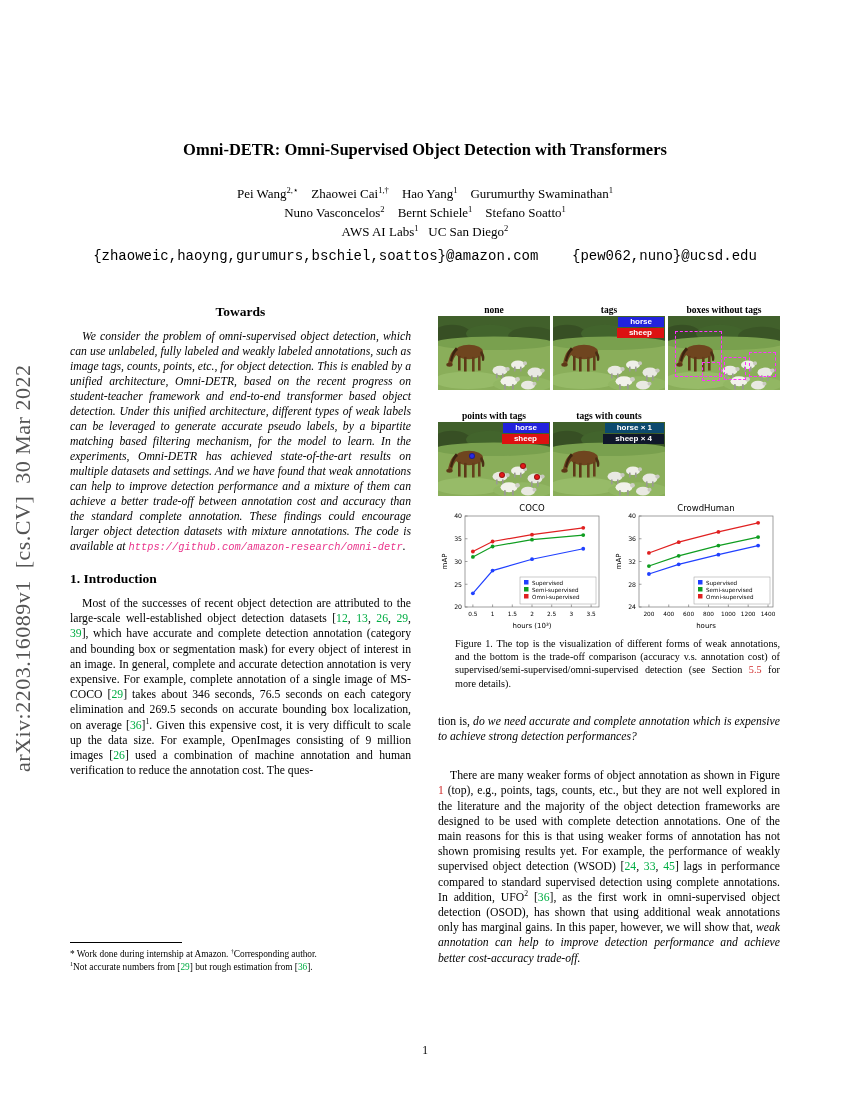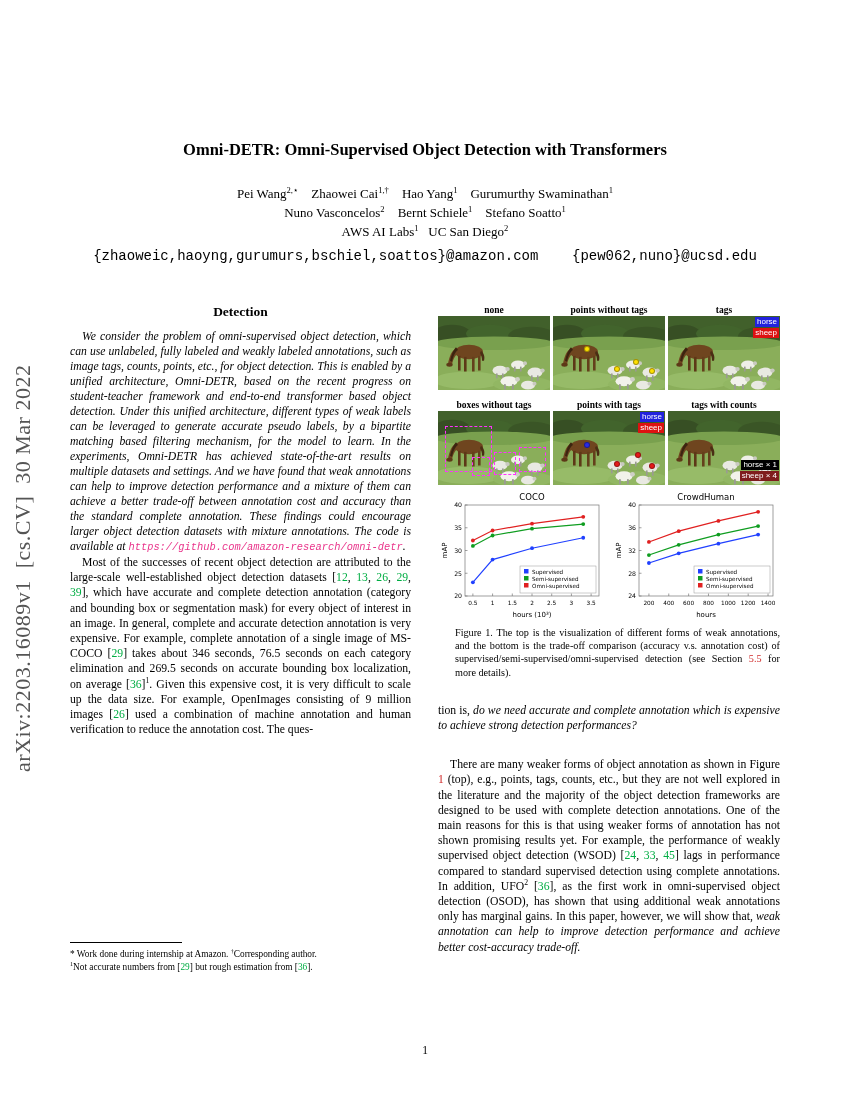--- a/index.html
+++ b/index.html
@@ -18,28 +18,28 @@
   .col-right{left:438px;width:342px;}
   .abs-heading{text-align:center;font-weight:bold;font-size:13.5px;margin-bottom:9px;}
   .abstract{font-style:italic;font-size:11.7px;line-height:15px;text-indent:12px;}
   .sec-heading{font-weight:bold;font-size:13.5px;margin:16px 0 9px;text-align:left;}
   .body{font-size:11.7px;line-height:15.2px;}
   .indent{text-indent:12px;}
   .cite{color:#00ad43;}
   .ref{color:#d02b2b;}
   .i{font-style:italic;}
   .url{color:#e9338a;font-family:"Liberation Mono",monospace;font-size:10.4px;font-style:italic;}
-  .panels{display:grid;grid-template-columns:repeat(3,112px);gap:9px 3px;}
+  .panels{display:grid;grid-template-columns:repeat(3,112px);gap:20px 3px;}
   .panel-label{font-size:9.5px;font-weight:bold;text-align:center;height:12px;line-height:12px;white-space:nowrap;}
   .photo{position:relative;width:112px;height:74px;overflow:hidden;background:#86ab57;}
   .photo > svg{display:block;width:112px;height:74px;}
   .obox{position:absolute;border:1px dashed #ff30ff;}
   .opoint{position:absolute;width:6px;height:6px;border-radius:50%;border:1px solid rgba(0,0,0,.35);}
   .otags{position:absolute;top:1px;right:1px;display:flex;flex-direction:column;gap:1px;align-items:flex-end;}
-  .otags span{font-family:"Liberation Sans",sans-serif;font-size:8px;font-weight:normal;line-height:10px;padding:0 2px;white-space:nowrap;}
+  .otags span{font-family:"Liberation Sans",sans-serif;font-size:8px;font-weight:bold;line-height:10px;padding:0 12px;white-space:nowrap;}
   .charts{display:flex;gap:6px;margin-top:4px;}
   .charts svg{font-family:"DejaVu Sans",sans-serif;background:#fff;}
   .caption{font-size:10.2px;line-height:13.2px;margin-top:7px;margin-left:17px;}
   .col-right .body{margin-top:24px;}
   .footnotes{position:absolute;left:70px;top:942px;width:341px;text-align:left;}
   .fnrule{width:112px;border-top:1px solid #000;margin-bottom:5px;}
   .fn{font-size:9.3px;line-height:12.5px;}
   .pageno{position:absolute;top:1044px;left:0;width:100%;text-align:center;font-size:11.5px;}
 </style>
 </head>
@@ -52,46 +52,35 @@
   <h1 class="title">Omni-DETR: Omni-Supervised Object Detection with Transformers</h1>
 
   <div class="authors">
     <div class="author-line">Pei Wang<sup>2,⋆</sup>    Zhaowei Cai<sup>1,†</sup>    Hao Yang<sup>1</sup>    Gurumurthy Swaminathan<sup>1</sup></div>
     <div class="author-line">Nuno Vasconcelos<sup>2</sup>    Bernt Schiele<sup>1</sup>    Stefano Soatto<sup>1</sup></div>
     <div class="author-line">AWS AI Labs<sup>1</sup>   UC San Diego<sup>2</sup></div>
     <div class="emails">{zhaoweic,haoyng,gurumurs,bschiel,soattos}@amazon.com    {pew062,nuno}@ucsd.edu</div>
   </div>
 
   <div class="col col-left">
-    <div class="abs-heading">Detection</div>
+    <div class="abs-heading">Towards</div>
     <p class="abstract">We consider the problem of omni-supervised object detection, which can use unlabeled, fully labeled and weakly labeled annotations, such as image tags, counts, points, etc., for object detection. This is enabled by a unified architecture, Omni-DETR, based on the recent progress on student-teacher framework and end-to-end transformer based object detection. Under this unified architecture, different types of weak labels can be leveraged to generate accurate pseudo labels, by a bipartite matching based filtering mechanism, for the model to learn. In the experiments, Omni-DETR has achieved state-of-the-art results on multiple datasets and settings. And we have found that weak annotations can help to improve detection performance and a mixture of them can achieve a better trade-off between annotation cost and accuracy than the standard complete annotation. These findings could encourage larger object detection datasets with mixture annotations. The code is available at <span class="url">https://github.com/amazon-research/omni-detr</span>.</p>
+    <div class="sec-heading">1. Introduction</div>
     <p class="body indent">Most of the successes of recent object detection are attributed to the large-scale well-established object detection datasets [<span class="cite">12</span>, <span class="cite">13</span>, <span class="cite">26</span>, <span class="cite">29</span>, <span class="cite">39</span>], which have accurate and complete detection annotation (category and bounding box or segmentation mask) for every object of interest in an image. In general, complete and accurate detection annotation is very expensive. For example, complete annotation of a single image of MS-COCO [<span class="cite">29</span>] takes about 346 seconds, 76.5 seconds on each category elimination and 269.5 seconds on accurate bounding box localization, on average [<span class="cite">36</span>]<sup>1</sup>. Given this expensive cost, it is very difficult to scale up the data size. For example, OpenImages consisting of 9 million images [<span class="cite">26</span>] used a combination of machine annotation and human verification to reduce the annotation cost. The ques-</p>
   </div>
 
   <div class="col col-right">
     <div class="figure">
       <div class="panels">
           <div>
             <div class="panel-label">none</div>
             <div class="photo">
               <svg viewBox="0 0 112 76" preserveAspectRatio="none">
                 <use href="#pasture"></use>
               </svg>
-            </div>
-          </div>
-          <div>
-            <div class="panel-label">points without tags</div>
-            <div class="photo">
-              <svg viewBox="0 0 112 76" preserveAspectRatio="none">
-                <use href="#pasture"></use>
-              </svg>
-              <div class="opoint" style="left: calc(30% - 3px); top: calc(44% - 3px); background: rgb(255, 224, 0);"></div>
-              <div class="opoint" style="left: calc(57% - 3px); top: calc(72% - 3px); background: rgb(255, 224, 0);"></div>
-              <div class="opoint" style="left: calc(74% - 3px); top: calc(62% - 3px); background: rgb(255, 224, 0);"></div>
-              <div class="opoint" style="left: calc(88% - 3px); top: calc(74% - 3px); background: rgb(255, 224, 0);"></div>
             </div>
           </div>
           <div>
             <div class="panel-label">tags</div>
             <div class="photo">
               <svg viewBox="0 0 112 76" preserveAspectRatio="none">
                 <use href="#pasture"></use>
               </svg>
               <div class="otags">
                 <span style="background: rgb(34, 34, 221); color: rgb(255, 255, 255);">horse</span>
@@ -127,22 +116,22 @@
               </div>
             </div>
           </div>
           <div>
             <div class="panel-label">tags with counts</div>
             <div class="photo">
               <svg viewBox="0 0 112 76" preserveAspectRatio="none">
                 <use href="#pasture"></use>
               </svg>
               <div class="otags">
-                <span style="background: #000000; color: rgb(255, 255, 255); margin-top: 48px;">horse × 1</span>
-                <span style="background: #7f1d1d; color: rgb(255, 255, 255);">sheep × 4</span>
+                <span style="background: #0c4a6e; color: rgb(255, 255, 255);">horse × 1</span>
+                <span style="background: #0f172a; color: rgb(255, 255, 255);">sheep × 4</span>
               </div>
             </div>
           </div>
         </div>
       <div class="charts">
         <svg width="168" height="130">
             <rect x="27" y="16" width="134" height="91" fill="#fff" stroke="#777" stroke-width="0.7"></rect>
             <text x="94" y="11" text-anchor="middle" font-size="8.5" fill="#000">COCO</text>
             <line x1="27" x2="29.5" y1="107" y2="107" stroke="#777" stroke-width="0.7"></line>
             <text x="24" y="109.4" text-anchor="end" font-size="6.2" fill="#000">20</text>

